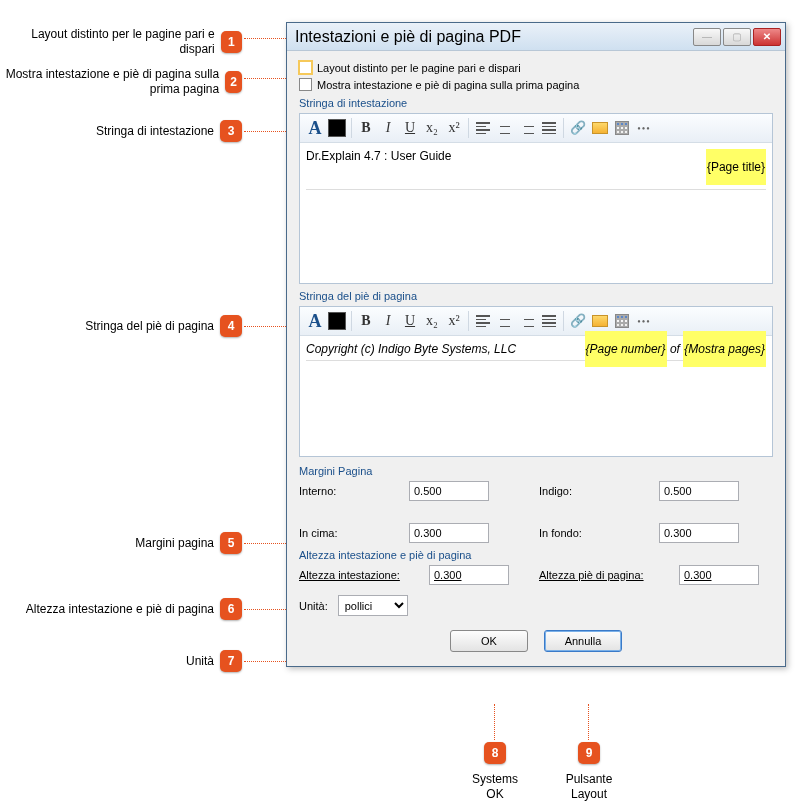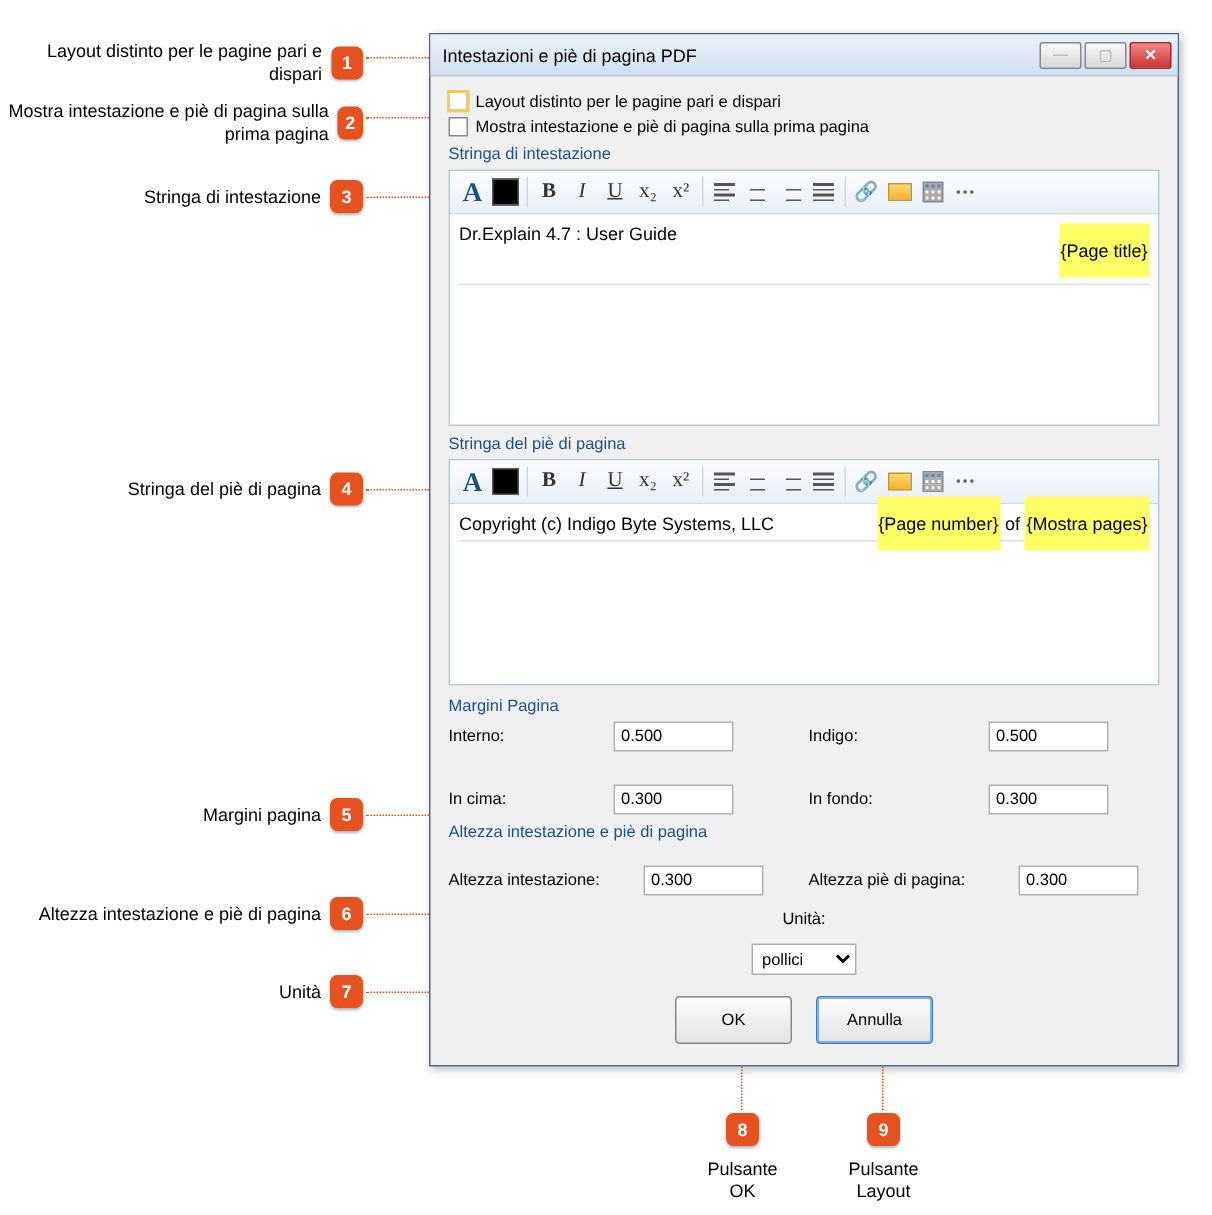--- a/index.html
+++ b/index.html
@@ -8,21 +8,21 @@
 .callout-label { text-align: right; color: #000; font-size: 12px; line-height: 1.25; }
 .callout-num { background: #e6521f; color: #fff; width: 22px; height: 22px; border-radius: 5px; display: flex; align-items: center; justify-content: center; font-weight: bold; font-size: 12px; box-shadow: 0 1px 2px rgba(0,0,0,0.3); }
 .callout-line { position: absolute; border-top: 1px dotted #e6521f; }
 .callout-line-v { position: absolute; border-left: 1px dotted #e6521f; }
 .callout-bottom { position: absolute; text-align: center; }
 .callout-bottom .callout-num { margin: 0 auto 8px; }
 .callout-bottom .callout-label { text-align: center; }
 
 .dialog { position: absolute; left: 286px; top: 22px; width: 500px; background: #f0f0f0; border: 1px solid #4a6a8a; box-shadow: 2px 2px 6px rgba(0,0,0,0.25); }
 .titlebar { background: linear-gradient(#eaf1f9,#cfe0f0); height: 28px; display: flex; align-items: center; padding: 0 4px 0 8px; border-bottom: 1px solid #b8c7d6; }
-.titlebar-text { flex: 1; color: #000; font-size: 12px; }
+.titlebar-text { flex: 1; color: #000; font-size: 16px; }
 .tb-btns { display: flex; gap: 2px; }
 .tb-btn { width: 28px; height: 18px; border: 1px solid #888; border-radius: 2px; display: flex; align-items: center; justify-content: center; font-size: 10px; background: linear-gradient(#f8f8f8,#d8d8d8); }
 .tb-btn.close { background: linear-gradient(#e88,#c33); border-color: #a22; color: #fff; font-weight: bold; }
 .tb-btn.disabled { color: #aaa; }
 
 .body { padding: 8px 12px 14px; }
 .chk-row { display: flex; align-items: center; gap: 5px; margin: 2px 0 4px; color: #000; }
 .chk { width: 13px; height: 13px; border: 1px solid #888; background: #fff; }
 .chk.highlight { outline: 2px solid #f6c95a; outline-offset: -1px; }
 
@@ -36,34 +36,34 @@
 .tbicon-link { color: #2a6bbd; font-size: 13px; }
 .tbicon-img { width: 16px; height: 12px; background: linear-gradient(#fdd86b,#f5b233); border: 1px solid #c8932a; }
 .tbicon-table { width: 14px; height: 14px; border: 1px solid #888; background: linear-gradient(#fff,#eee); display: grid; grid-template-columns: 1fr 1fr 1fr; grid-template-rows: 4px 1fr 1fr; }
 .tbicon-table div { border: 0.5px solid #aaa; }
 .tbicon-table .hdr { background: #5a86c8; }
 .tbicon-more { letter-spacing: 1px; color: #666; font-size: 10px; }
 .align-ic { display: flex; flex-direction: column; gap: 2px; width: 14px; }
 .align-ic span { height: 1.5px; background: #555; display: block; }
 
 .editor-content { height: 140px; padding: 4px 6px; font-size: 12px; position: relative; }
-.editor-content.small { height: 120px; }
+.editor-content.small { height: 120px; font-style: italic; }
 .editor-row { display: flex; justify-content: space-between; border-bottom: 1px solid #ddd; padding: 2px 0 4px; }
 .ph { background: #ffff66; padding: 11px 1px; }
 
 .margins { margin-top: 8px; }
 .margin-grid { display: grid; grid-template-columns: 110px 90px 40px 120px 90px; row-gap: 22px; align-items: center; margin: 4px 0 2px; }
 .margin-grid input, .h-grid input { border: 1px solid #abadb3; padding: 2px 4px; font-size: 11px; width: 80px; height: 20px; background: #fff; }
-.h-grid { display: grid; grid-template-columns: 130px 90px 20px 140px 90px; align-items: center; margin: 16px 0 2px; }
-
-.units-row { display: flex; align-items: center; gap: 10px; margin-top: 10px; flex-direction: column; }
+.h-grid { display: grid; grid-template-columns: 130px 90px 20px 140px 90px; align-items: center; margin: 4px 0 2px; text-decoration: underline; }
+
+.units-row { display: flex; align-items: center; gap: 10px; margin-top: 10px; }
 .units-row select { border: 1px solid #abadb3; padding: 1px 2px; font-size: 11px; height: 21px; width: 70px; background: #fff; }
 
 .btn-row { display: flex; justify-content: center; gap: 16px; margin-top: 14px; }
-.btn { min-width: 78px; height: 32px; border: 1px solid #888; border-radius: 3px; background: linear-gradient(#fdfdfd,#e3e3e3); font-size: 11px; display: flex; align-items: center; justify-content: center; }
+.btn { min-width: 78px; height: 22px; border: 1px solid #888; border-radius: 3px; background: linear-gradient(#fdfdfd,#e3e3e3); font-size: 11px; display: flex; align-items: center; justify-content: center; }
 .btn.focus { border-color: #3a7ac8; box-shadow: 0 0 0 1px #7ab0e8 inset; }
 </style>
 </head>
 <body>
 
 <div class="callout" style="top:27px;left:0;width:242px;">
   <div class="callout-label">Layout distinto per le pagine pari e dispari</div>
   <div class="callout-num">1</div>
 </div>
 <div class="callout-line" style="top:38px;left:244px;width:58px;"></div>
@@ -100,21 +100,21 @@
 
 <div class="callout" style="top:650px;left:0;width:242px;">
   <div class="callout-label">Unità</div>
   <div class="callout-num">7</div>
 </div>
 <div class="callout-line" style="top:661px;left:244px;width:48px;"></div>
 
 <div class="callout-line-v" style="top:704px;left:494px;height:36px;"></div>
 <div class="callout-bottom" style="top:742px;left:470px;width:50px;">
   <div class="callout-num">8</div>
-  <div class="callout-label">Pulsante OK</div>
+  <div class="callout-label">Systems OK</div>
 </div>
 
 <div class="callout-line-v" style="top:704px;left:588px;height:36px;"></div>
 <div class="callout-bottom" style="top:742px;left:562px;width:54px;">
   <div class="callout-num">9</div>
   <div class="callout-label">Pulsante Layout</div>
 </div>
 
 <div class="dialog">
   <div class="titlebar">

